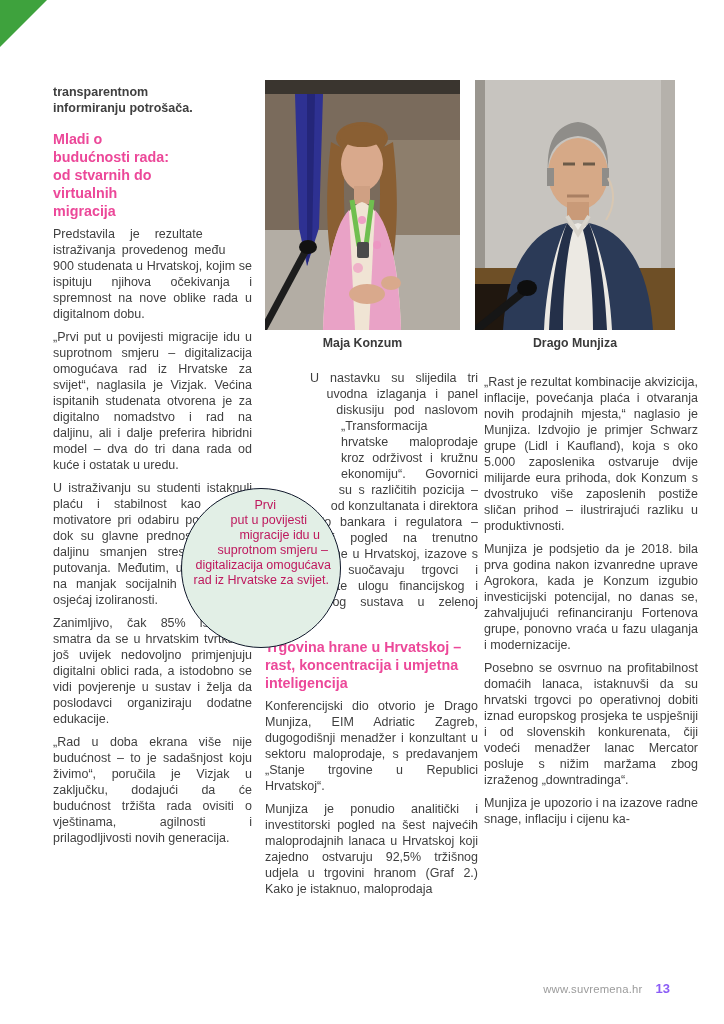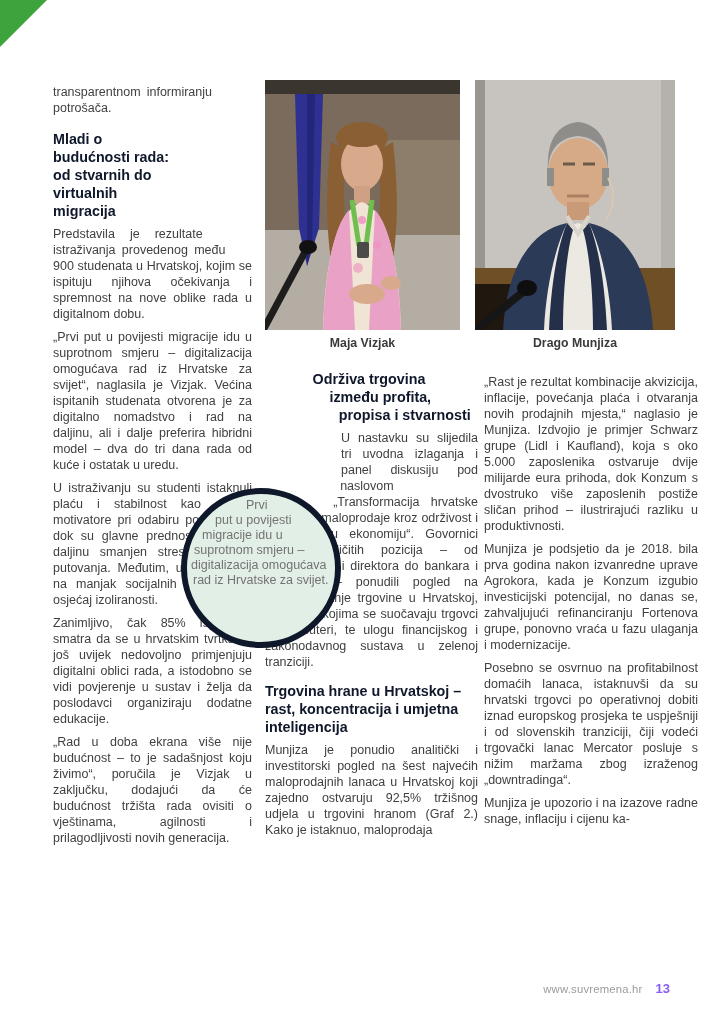--- a/index.html
+++ b/index.html
@@ -21,45 +21,45 @@
   
   .col{
     position:absolute;
     font-size:12.5px;line-height:16px;
     text-align:justify;
   }
   #col1{left:53px;top:84px;width:199px;}
   #col2{left:265px;top:370px;width:213px;}
   #col3{left:484px;top:374px;width:214px;}
   .para{margin:0 0 7px 0;}
-  .lead{margin-bottom:14px;}
+  .lead{margin-bottom:14px;font-weight:bold;}
   h3.subhead{
     font-size:14.3px;line-height:18px;
-    font-weight:bold;color:#0f172a;
+    font-weight:bold;color:#ec4899;
     margin:12px 0 6px 0;text-align:left;
   }
   h3.first{margin-top:0;}
   
   #wrap-spacer-1{
     float:right;width:70px;height:166px;margin-top:401px;
     shape-outside:circle(83px at 79px 83px);
   }
   #wrap-spacer-2{
     float:left;width:76px;height:166px;margin-top:115px;
     shape-outside:circle(83px at -4px 83px);
   }
   
   #pull-quote{
     position:absolute;left:181px;top:488px;
     width:160px;height:160px;box-sizing:border-box;
     border-radius:50%;
-    border:6px solid #0f172a;
+    border:1px solid #0f172a;
     background:#e2efe6;
     font-size:12.5px;line-height:15px;
-    color:#737373;text-align:left;
+    color:#be185d;text-align:right;
     overflow:hidden;
   }
   .pq-shaper-l{float:left;width:50%;height:100%;
     shape-outside:radial-gradient(77px at 100% 50%, rgba(0,0,0,0) 71px, #000 72px);}
   .pq-shaper-r{float:right;width:50%;height:100%;
     shape-outside:radial-gradient(77px at 0% 50%, rgba(0,0,0,0) 71px, #000 72px);}
   
   .photo{position:absolute;top:80px;height:250px;overflow:hidden;}
   #photo-left{left:265px;width:195px;}
   #photo-right{left:475px;width:200px;}
@@ -145,46 +145,46 @@
         <path d="M92,143 C82,168 76,205 74,250 L88,250 C88,210 92,170 98,150 Z" fill="#243049"></path>
         <path d="M114,143 C124,168 130,205 132,250 L118,250 C118,210 114,170 108,150 Z" fill="#243049"></path>
       </g>
       <g>
         <line x1="-5" y1="255" x2="48" y2="212" stroke="#161616" stroke-width="8"></line>
         <ellipse cx="52" cy="208" rx="10" ry="8" fill="#0e0e0e"></ellipse>
       </g>
     </svg>
   </div>
 
-  <div class="caption" id="caption-left">Maja Vizjak</div>
+  <div class="caption" id="caption-left">Maja Konzum</div>
   <div class="caption" id="caption-right">Drago Munjiza</div>
 
   <div class="col" id="col1">
     <div id="wrap-spacer-1"></div>
     <p class="para lead">transparentnom informiranju potrošača.</p>
     <h3 class="subhead first">Mladi o budućnosti rada: od stvarnih do virtualnih migracija</h3>
     <p class="para">Predstavila je rezultate istraživanja provedenog među 900 studenata u Hrvatskoj, kojim se ispituju njihova očekivanja i spremnost na nove oblike rada u digitalnom dobu.</p>
     <p class="para">„Prvi put u povijesti migracije idu u suprotnom smjeru – digitalizacija omogućava rad iz Hrvatske za svijet“, naglasila je Vizjak. Većina ispitanih studenata otvorena je za digitalno nomadstvo i rad na daljinu, ali i dalje preferira hibridni model – dva do tri dana rada od kuće i ostatak u uredu.</p>
     <p class="para">U istraživanju su studenti istaknuli plaću i stabilnost kao glavne motivatore pri odabiru poslodavca, dok su glavne prednosti rada na daljinu smanjen stres i troškovi putovanja. Međutim, upozorili su i na manjak socijalnih kontakata i osjećaj izoliranosti.</p>
     <p class="para">Zanimljivo, čak 85% ispitanika smatra da se u hrvatskim tvrtkama još uvijek nedovoljno primjenjuju digitalni oblici rada, a istodobno se vidi povjerenje u sustav i želja da poslodavci organiziraju dodatne edukacije.</p>
     <p class="para">„Rad u doba ekrana više nije budućnost – to je sadašnjost koju živimo“, poručila je Vizjak u zaključku, dodajući da će budućnost tržišta rada ovisiti o vještinama, agilnosti i prilagodljivosti novih generacija.</p>
   </div>
 
   <div class="col" id="col2">
     <div id="wrap-spacer-2"></div>
-    <h3 class="subhead first">Održiva trgovina između profita, propisa i stvarnosti</h3>
     <p class="para">U nastavku su slijedila tri uvodna izlaganja i panel diskusiju pod naslovom „Transformacija hrvatske maloprodaje kroz održivost i kružnu ekonomiju“. Govornici su s različitih pozicija – od konzultanata i direktora do bankara i regulatora – ponudili pogled na trenutno stanje trgovine u Hrvatskoj, izazove s kojima se suočavaju trgovci i distributeri, te ulogu financijskog i zakonodavnog sustava u zelenoj tranziciji.</p>
     <h3 class="subhead">Trgovina hrane u Hrvatskoj – rast, koncentracija i umjetna inteligencija</h3>
+    <p class="para">Konferencijski dio otvorio je Drago Munjiza, EIM Adriatic Zagreb, dugogodišnji menadžer i konzultant u sektoru maloprodaje, s predavanjem „Stanje trgovine u Republici Hrvatskoj“.</p>
     <p class="para">Munjiza je ponudio analitički i investitorski pogled na šest najvećih maloprodajnih lanaca u Hrvatskoj koji zajedno ostvaruju 92,5% tržišnog udjela u trgovini hranom (Graf 2.) Kako je istaknuo, maloprodaja</p>
   </div>
 
   <div class="col" id="col3">
     <p class="para">„Rast je rezultat kombinacije akvizicija, inflacije, povećanja plaća i otvaranja novih prodajnih mjesta,“ naglasio je Munjiza. Izdvojio je primjer Schwarz grupe (Lidl i Kaufland), koja s oko 5.000 zaposlenika ostvaruje dvije milijarde eura prihoda, dok Konzum s dvostruko više zaposlenih postiže sličan prihod – ilustrirajući razliku u produktivnosti.</p>
     <p class="para">Munjiza je podsjetio da je 2018. bila prva godina nakon izvanredne uprave Agrokora, kada je Konzum izgubio investicijski potencijal, no danas se, zahvaljujući refinanciranju Fortenova grupe, ponovno vraća u fazu ulaganja i modernizacije.</p>
-    <p class="para">Posebno se osvrnuo na profitabilnost domaćih lanaca, istaknuvši da su hrvatski trgovci po operativnoj dobiti iznad europskog prosjeka te uspješniji i od slovenskih tranziciji, čiji vodeći trgovački lanac Mercator posluje s nižim maržama zbog izraženog „downtradinga“.</p>
+    <p class="para">Posebno se osvrnuo na profitabilnost domaćih lanaca, istaknuvši da su hrvatski trgovci po operativnoj dobiti iznad europskog prosjeka te uspješniji i od slovenskih konkurenata, čiji vodeći menadžer lanac Mercator posluje s nižim maržama zbog izraženog „downtradinga“.</p>
     <p class="para">Munjiza je upozorio i na izazove radne snage, inflaciju i cijenu ka-</p>
   </div>
 
   <div id="pull-quote">
     <div class="pq-shaper-l"></div>
     <div class="pq-shaper-r"></div>
     <span>Prvi put u povijesti migracije idu u suprotnom smjeru – digitalizacija omogućava rad iz Hrvatske za svijet.</span>
   </div>
 
   <div id="footer">

